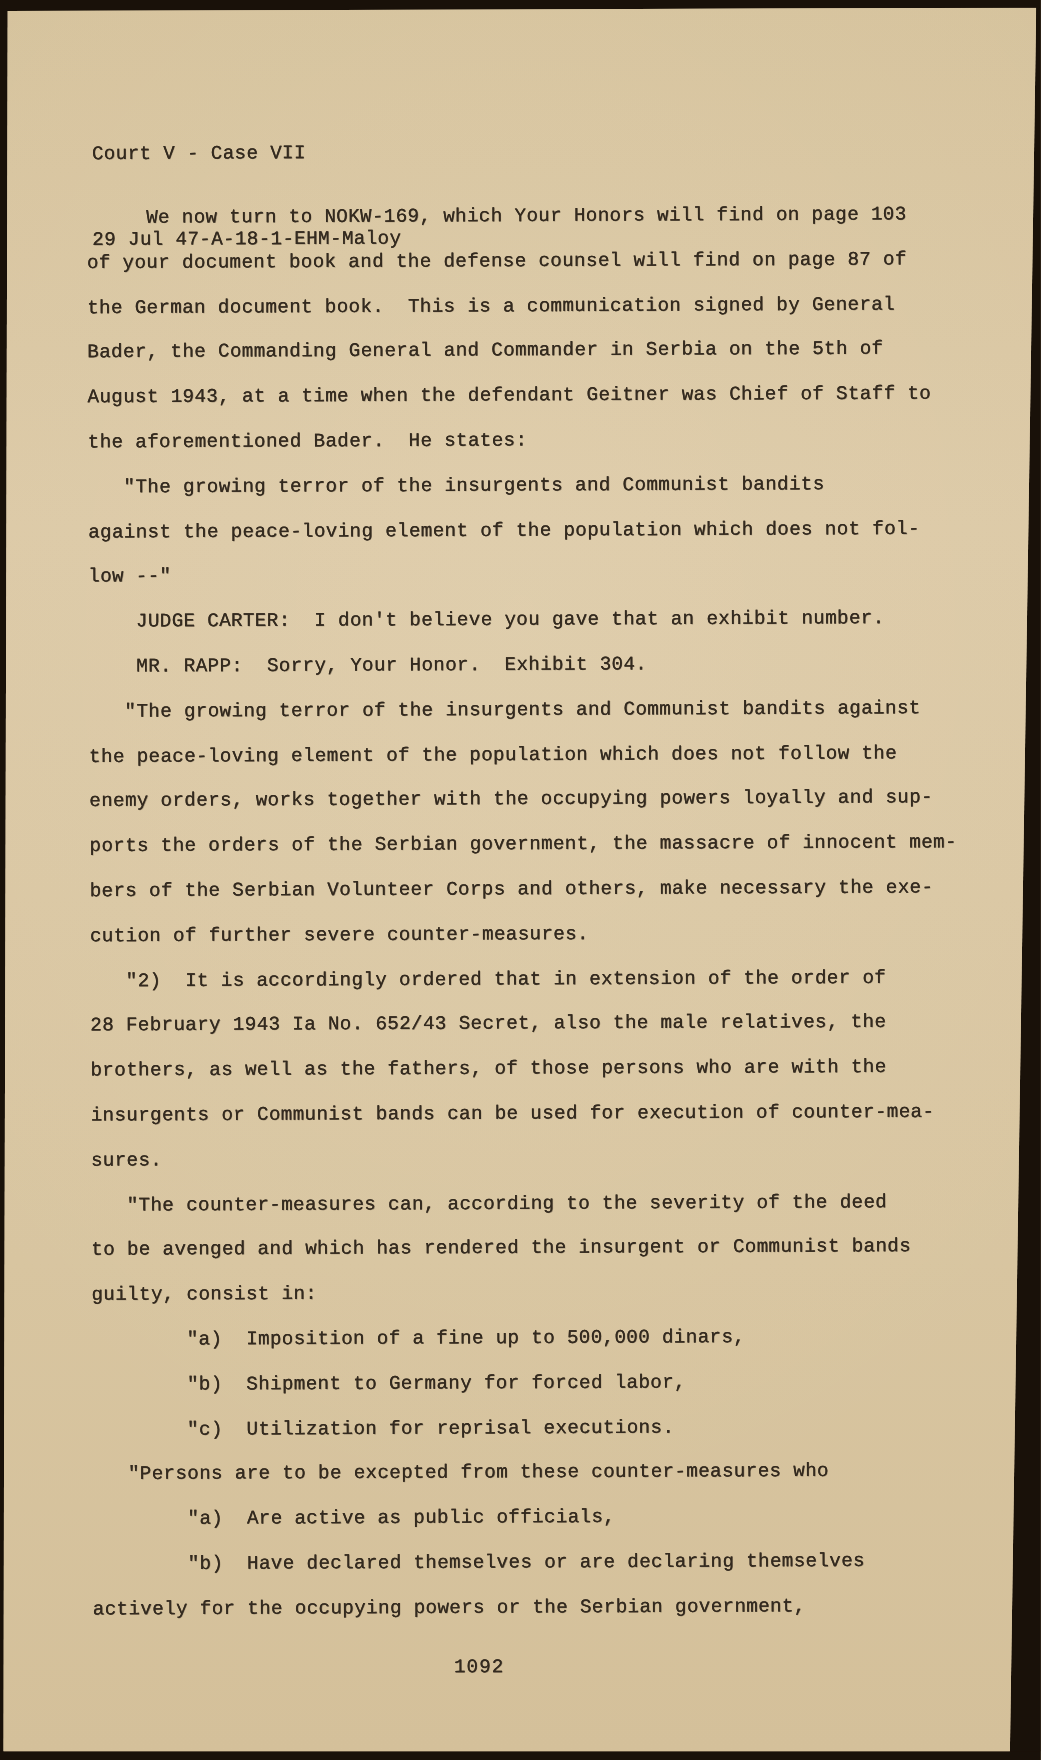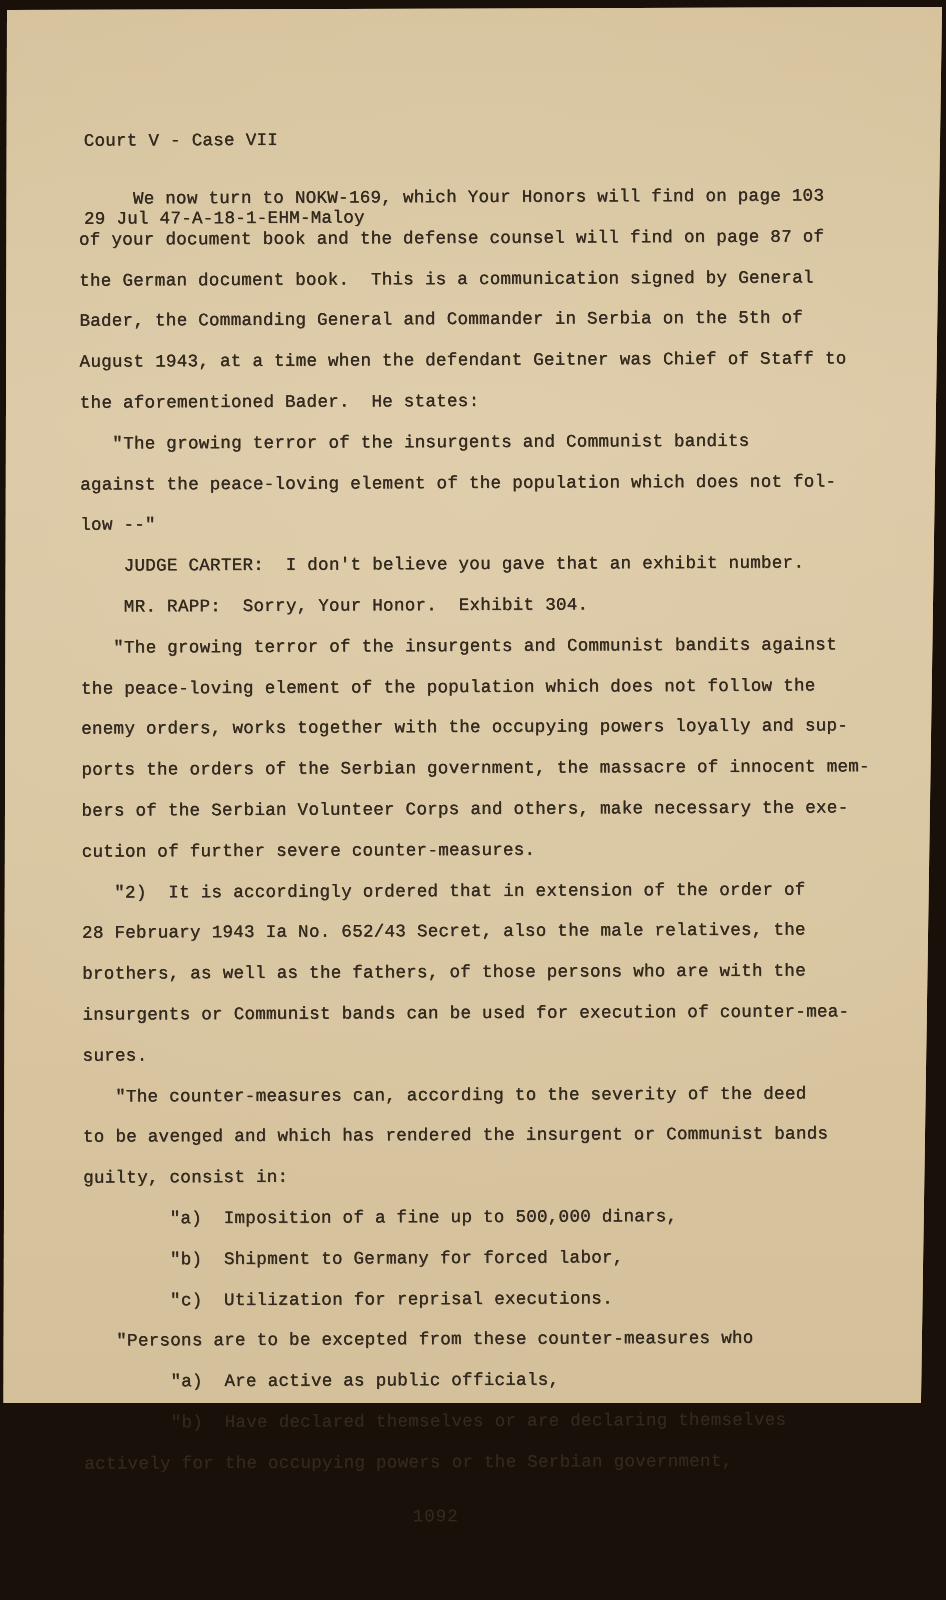--- a/index.html
+++ b/index.html
@@ -6,21 +6,21 @@
     margin: 0;
     padding: 0;
     background: #191109;
     width: 946px;
     height: 1600px;
     overflow: hidden;
   }
   .page {
     position: relative;
     width: 946px;
-    height: 1403px;
+    height: 1592px;
     background: #191109;
     font-family: "Liberation Mono", "DejaVu Sans Mono", monospace;
   }
   .paper {
     position: absolute;
     inset: 0;
     clip-path: polygon(7px 10px, 942px 7px, 918px 1598px, 3px 1598px);
     background:
       radial-gradient(120% 90% at 50% 35%, rgba(255,248,230,0.10), rgba(0,0,0,0) 60%),
       radial-gradient(145% 125% at 50% 50%, rgba(0,0,0,0) 62%, rgba(110,80,40,0.20) 100%),

